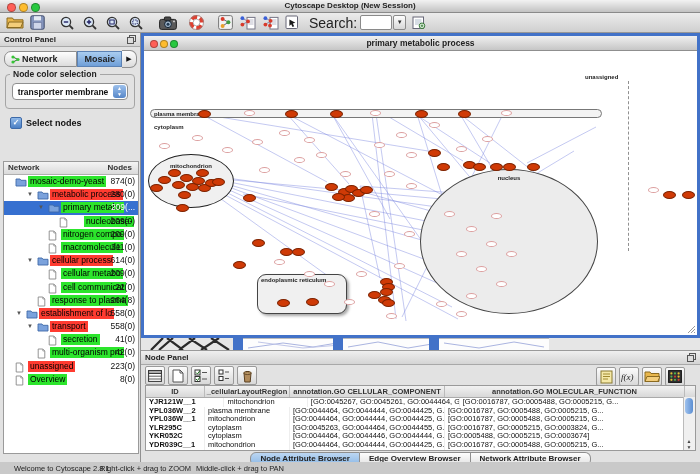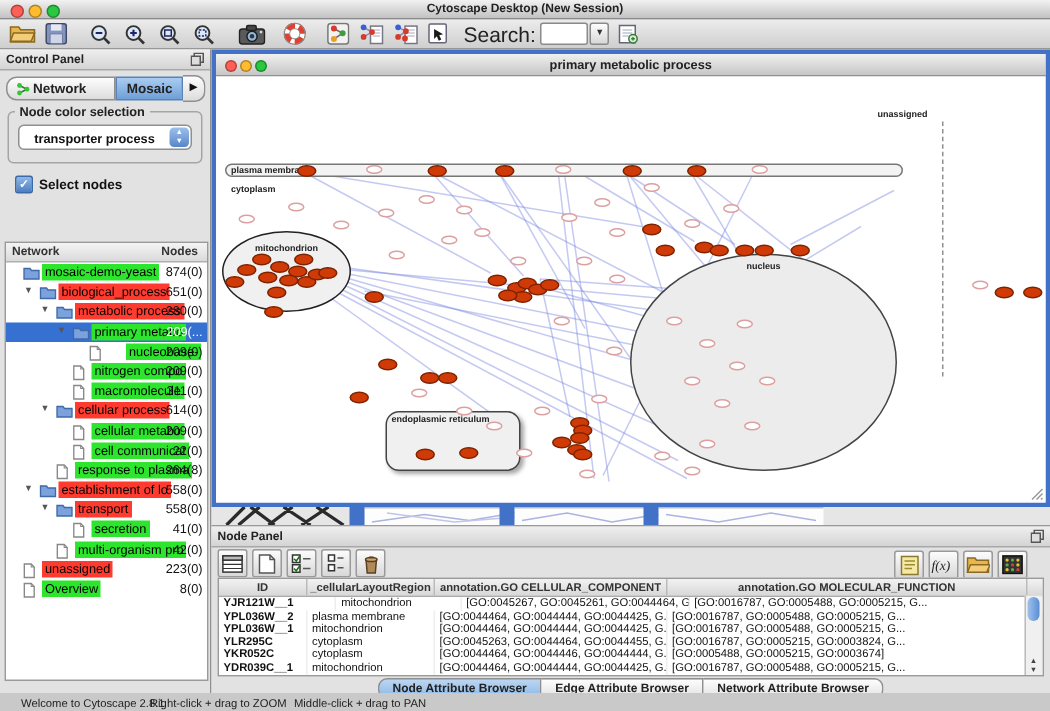--- a/index.html
+++ b/index.html
@@ -245,21 +245,21 @@
         <span>Network</span>
       </div>
       <div class="cp-tab active">
         <span>Mosaic</span>
       </div>
       <div id="cp-tab-arrow">▶</div>
     </div>
   <div id="color-group">
     <span id="color-group-label">Node color selection</span>
     <div id="color-combo">
-      <span id="color-combo-value">transporter process</span>
+      <span id="color-combo-value">transporter membrane</span>
       <span id="combo-stepper">▲<br>▼</span>
     </div>
   </div>
   <div id="select-row">
     <span id="select-box">✓</span>
     <span id="select-label">Select nodes</span>
   </div>
   <div id="tree-box">
     <div id="tree-header">
       <span id="tree-col-net">Network</span>
@@ -267,30 +267,20 @@
     </div>
     <div id="tree-rows">
         <div class="trow">
           <span class="tico" style="left: 11px;">
             <svg width="12" height="10">
               <path d="M1 3.5V2h4l1 1.3h5V9H1z" fill="#7ba2dc" stroke="#3f6aa8" stroke-width="0.9"></path>
             </svg>
           </span>
           <span class="tlabel bg-green" style="left: 24px;">mosaic-demo-yeast</span>
           <span class="tnum">874(0)</span>
-        </div>
-        <div class="trow">
-          <span class="texp" style="left: 12px;">▼</span>
-          <span class="tico" style="left: 22px;">
-            <svg width="12" height="10">
-              <path d="M1 3.5V2h4l1 1.3h5V9H1z" fill="#7ba2dc" stroke="#3f6aa8" stroke-width="0.9"></path>
-            </svg>
-          </span>
-          <span class="tlabel bg-red" style="left: 35px;">biological_process</span>
-          <span class="tnum">651(0)</span>
         </div>
         <div class="trow">
           <span class="texp" style="left: 23px;">▼</span>
           <span class="tico" style="left: 33px;">
             <svg width="12" height="10">
               <path d="M1 3.5V2h4l1 1.3h5V9H1z" fill="#7ba2dc" stroke="#3f6aa8" stroke-width="0.9"></path>
             </svg>
           </span>
           <span class="tlabel bg-red" style="left: 46px;">metabolic process</span>
           <span class="tnum">280(0)</span>
@@ -746,21 +736,21 @@
             <div class="dp-td c3" style="width: 240px;">[GO:0016787, GO:0005488, GO:0005215, G...</div>
           </div>
         </div>
       <div id="dp-scroll">
         <div id="dp-thumb"></div>
         <div id="dp-arrows">▲<br>▼</div>
       </div>
     </div>
     <div id="dp-tabs">
         <div class="dp-tab active">Node Attribute Browser</div>
-        <div class="dp-tab">Edge Attribute Browser</div>
+        <div class="dp-tab">Edge Overview Browser</div>
         <div class="dp-tab">Network Attribute Browser</div>
       </div>
   </div>
 </div>
 
 <div id="statusbar" class="abs">
   <span id="status-msg">Welcome to Cytoscape 2.8.1</span>
   <span id="status-zoom">Right-click + drag to ZOOM</span>
   <span id="status-pan">Middle-click + drag to PAN</span>
 </div>

